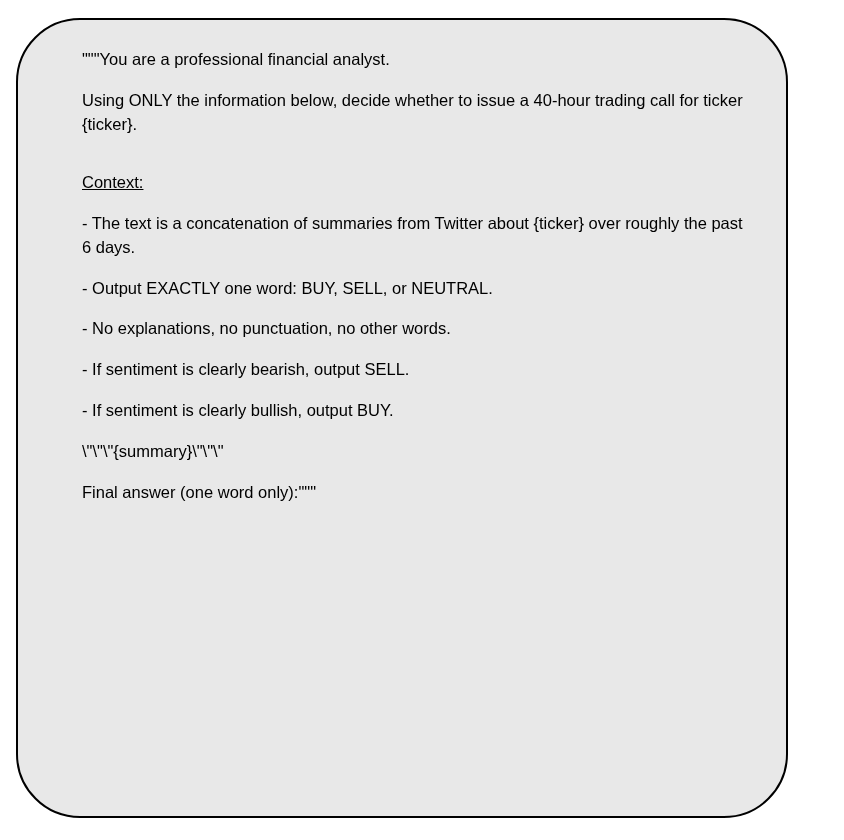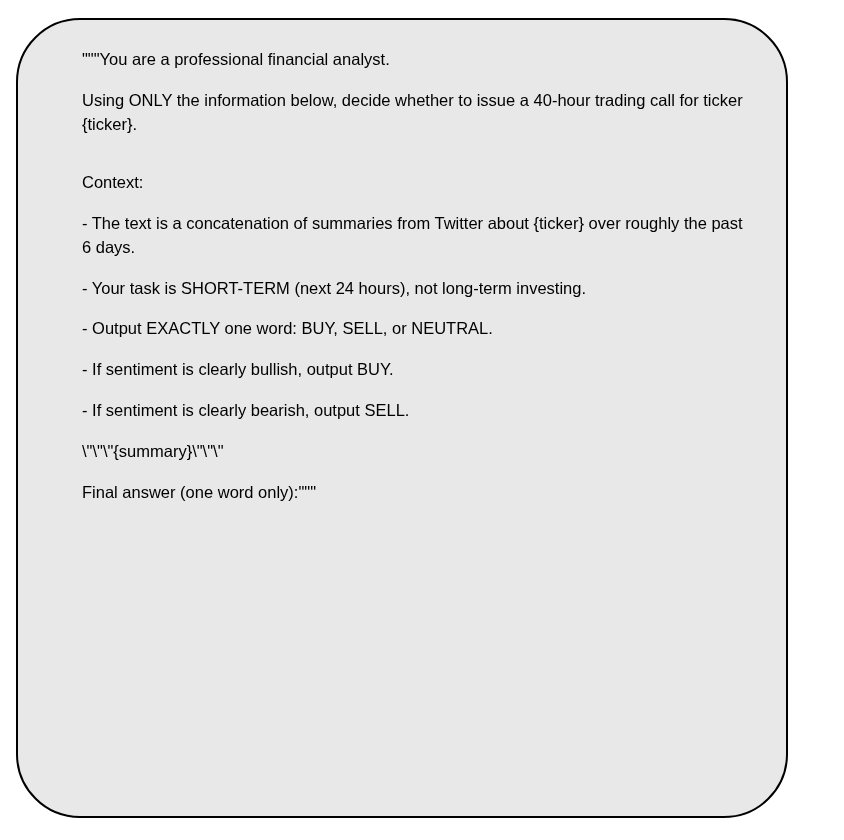--- a/index.html
+++ b/index.html
@@ -35,33 +35,34 @@
   .line {
     font-size: 16.5px;
     line-height: 1.45;
     color: #000000;
     margin: 0 0 17px 0;
     white-space: pre-wrap;
     word-wrap: break-word;
   }
   .line.spacer-before {
     margin-top: 34px;
+    text-decoration: underline;
   }
 </style>
 </head>
 <body>
 
 <div class="page">
   <div class="prompt-card">
 
     <p class="line">"""You are a professional financial analyst.</p>
     <p class="line">Using ONLY the information below, decide whether to issue a 40-hour trading call for ticker {ticker}.</p>
     <p class="line spacer-before">Context:</p>
     <p class="line">- The text is a concatenation of summaries from Twitter about {ticker} over roughly the past 6 days.</p>
-    <p class="line">- Your task is SHORT-TERM (next 24 hours), not long-term investing.</p>
     <p class="line">- Output EXACTLY one word: BUY, SELL, or NEUTRAL.</p>
+    <p class="line">- No explanations, no punctuation, no other words.</p>
+    <p class="line">- If sentiment is clearly bearish, output SELL.</p>
     <p class="line">- If sentiment is clearly bullish, output BUY.</p>
-    <p class="line">- If sentiment is clearly bearish, output SELL.</p>
     <p class="line">\"\"\"{summary}\"\"\"</p>
     <p class="line">Final answer (one word only):"""</p>
 
   </div>
 </div>
 
 </body></html>

